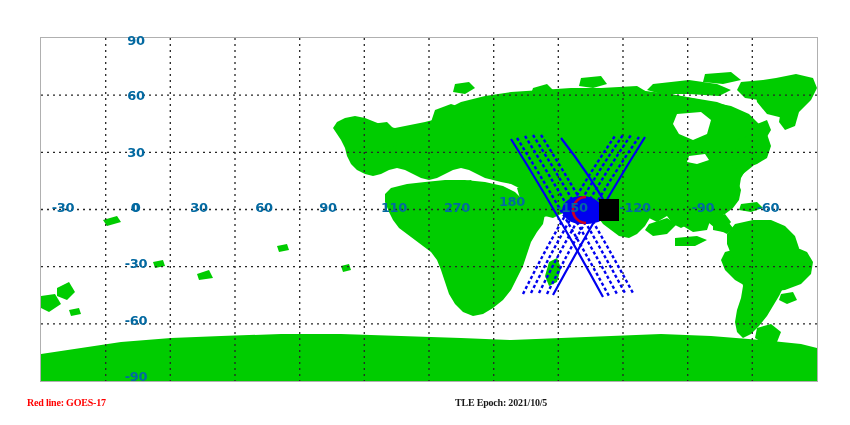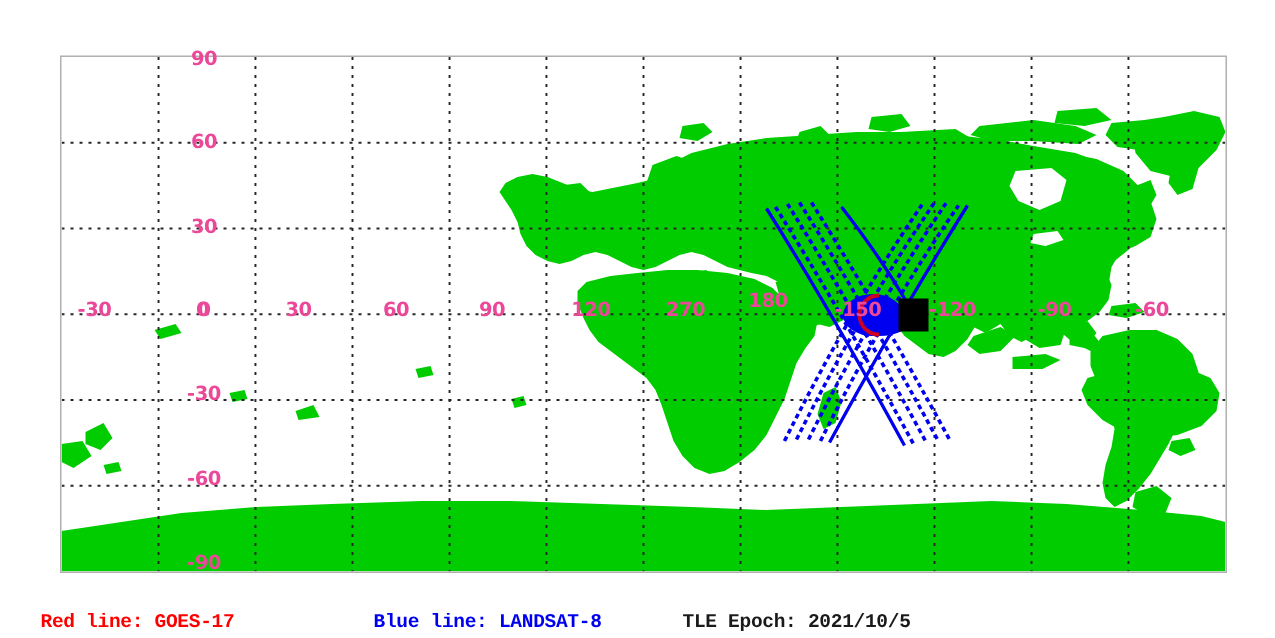--- a/index.html
+++ b/index.html
@@ -21,42 +21,42 @@
     overflow:hidden;
   }
   #map-svg{position:absolute;left:0;top:0;width:100%;height:100%;display:block;}
 
   
   .tick{
     position:absolute;
     font-family:"DejaVu Sans", sans-serif;
     font-weight:bold;
     font-size:13px;
-    color:#ec4899;
+    color:#0369a1;
     white-space:nowrap;
     line-height:1;
     letter-spacing:-0.3px;
   }
   .tick.lon{transform:translate(-50%,-50%);}
   .tick.lat{transform:translate(-50%,-50%);}
 
   
   #legend{
     position:absolute;
     left:0;top:392px;
     width:850px;height:28px;
   }
   .legend-item{
     position:absolute;
-    font-family:Liberation Mono, monospace;
+    font-family:Liberation Serif, serif;
     font-weight:bold;
-    font-size:13px;
+    font-size:10px;
     line-height:1;
     white-space:nowrap;
-    top:16px;
+    top:6px;
     letter-spacing:-0.2px;
   }
   #legend-red{left:27px;color:#ff0000;}
   #legend-blue{left:249px;color:#0000f0;}
   #legend-epoch{left:455px;color:#1a1a1a;}
 </style>
 </head>
 <body>
 
 <div id="stage">
@@ -218,35 +218,34 @@
 
       <rect x="558" y="161" width="20" height="22" fill="#000000"></rect>
     </svg>
   </div>
 
   <div class="tick lon" style="left:63px;top:207px;">-30</div>
   <div class="tick lon" style="left:135px;top:207px;">0</div>
   <div class="tick lon" style="left:199px;top:207px;">30</div>
   <div class="tick lon" style="left:264px;top:207px;">60</div>
   <div class="tick lon" style="left:328px;top:207px;">90</div>
-  <div class="tick lon" style="left:394px;top:207px;">120</div>
+  <div class="tick lon" style="left:394px;top:207px;">110</div>
   <div class="tick lon" style="left:457px;top:207px;">270</div>
   <div class="tick lon" style="left:512px;top:201px;">180</div>
   <div class="tick lon" style="left:572px;top:207px;">-150</div>
   <div class="tick lon" style="left:635px;top:207px;">-120</div>
   <div class="tick lon" style="left:703px;top:207px;">-90</div>
   <div class="tick lon" style="left:768px;top:207px;">-60</div>
 
   <div class="tick lat" style="left:136px;top:40px;">90</div>
   <div class="tick lat" style="left:136px;top:95px;">60</div>
   <div class="tick lat" style="left:136px;top:152px;">30</div>
   <div class="tick lat" style="left:136px;top:207px;">0</div>
   <div class="tick lat" style="left:136px;top:263px;">-30</div>
   <div class="tick lat" style="left:136px;top:320px;">-60</div>
   <div class="tick lat" style="left:136px;top:376px;">-90</div>
 
   <div id="legend">
     <div class="legend-item" id="legend-red">Red line: GOES-17</div>
-    <div class="legend-item" id="legend-blue">Blue line: LANDSAT-8</div>
     <div class="legend-item" id="legend-epoch">TLE Epoch: 2021/10/5</div>
   </div>
 
 </div>
 
 </body></html>

